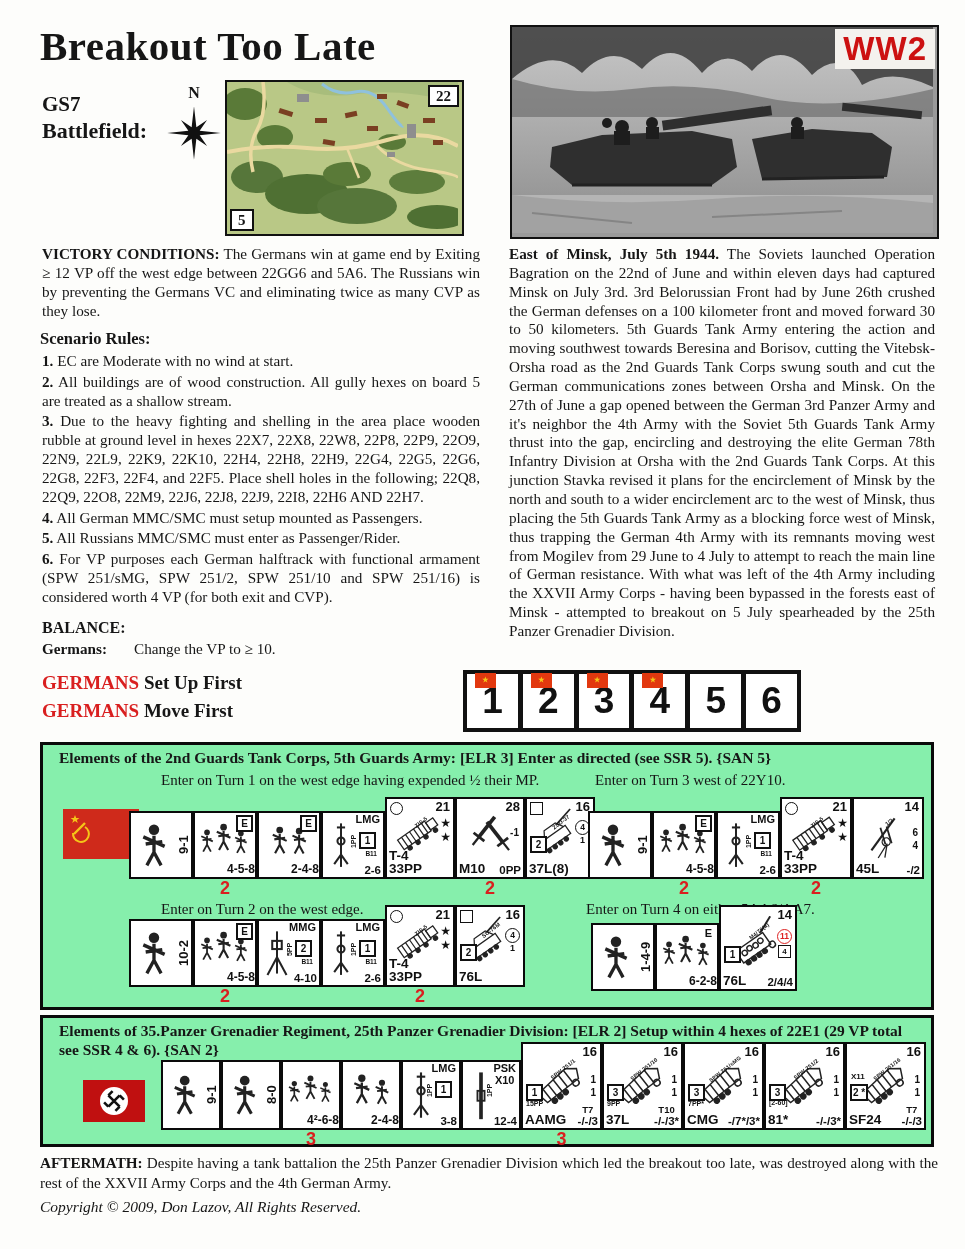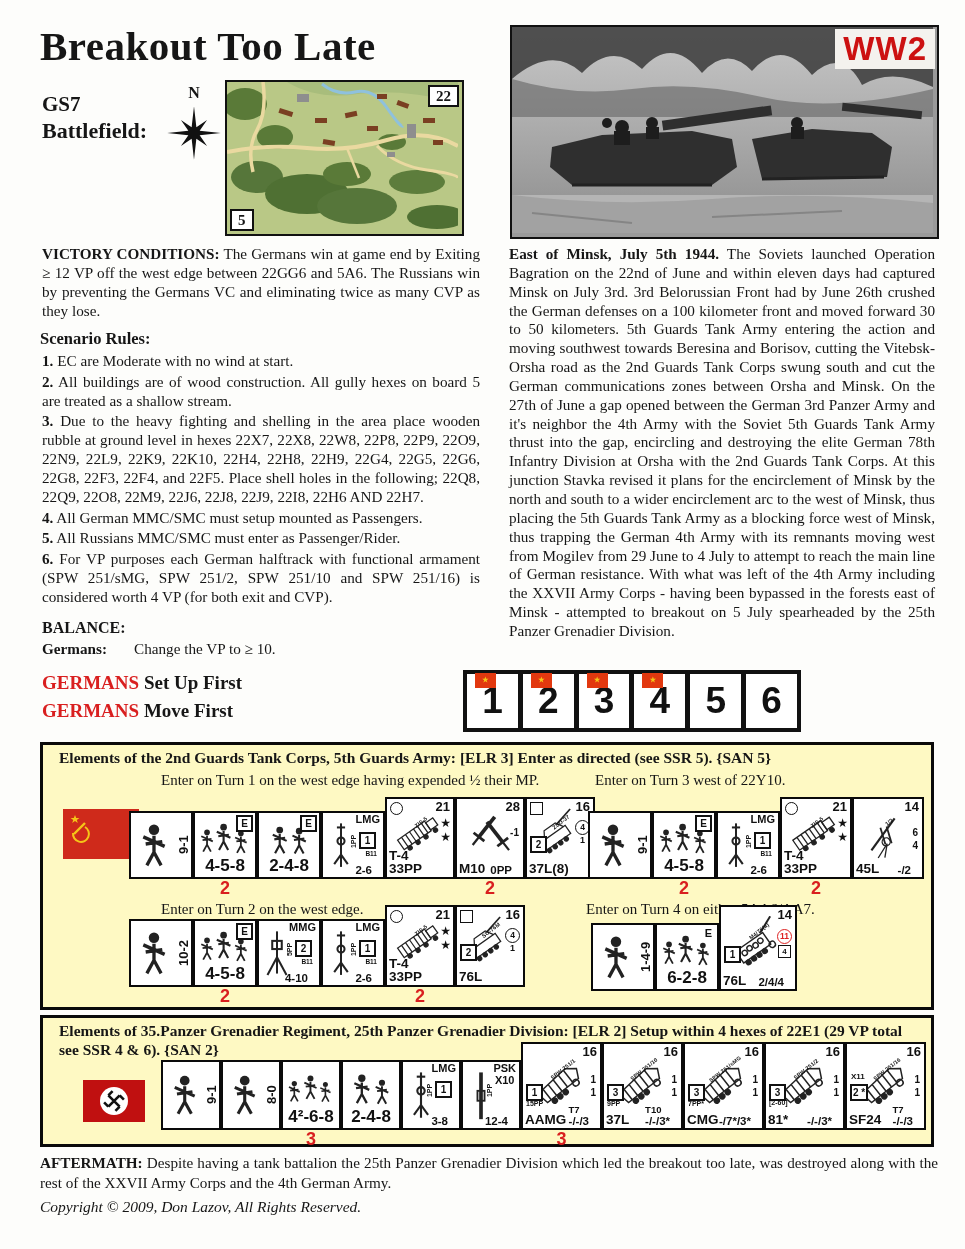--- a/index.html
+++ b/index.html
@@ -30,50 +30,50 @@
   
   .setupline{left:42px;font-size:19px;font-weight:bold;}
   .red{color:#d91f1f;}
   .track{left:463px;top:670px;width:338px;height:62px;background:#111;display:flex;
          align-items:stretch;padding:4px;box-sizing:border-box;gap:5px;}
   .tcell{flex:1;background:#fff;position:relative;display:flex;align-items:center;justify-content:center;
          font-family:"Liberation Sans",sans-serif;font-weight:bold;font-size:37px;color:#111;}
   .tflag{position:absolute;top:-1px;left:8px;width:21px;height:15px;background:#e2380f;
          text-align:center;font-size:7px;line-height:13px;color:#f5c518;}
   
-  .ob{border:3px solid #0a0a0a;background:#fef9c3;box-sizing:border-box;}
+  .ob{border:3px solid #0a0a0a;background:#86efac;box-sizing:border-box;}
   .ob-ru{left:40px;top:742px;width:894px;height:268px;}
   .ob-de{left:40px;top:1015px;width:894px;height:132px;}
   .obhead{position:absolute;left:16px;top:3px;right:14px;font-weight:bold;font-size:15.5px;line-height:1.25;}
   .gcaption{position:absolute;font-size:15px;white-space:nowrap;}
   .flag{position:absolute;}
   
   .cgroup{position:absolute;display:flex;align-items:flex-end;}
   .cwrap{display:flex;flex-direction:column;align-items:center;flex:none;}
   .count{height:19px;font-family:"Liberation Sans",sans-serif;font-weight:bold;font-size:18px;
          color:#d91f1f;line-height:19px;}
   .counter{position:relative;background:#fff;border:2.5px solid #0a0a0a;box-sizing:border-box;
            font-family:"Liberation Sans",sans-serif;color:#111;flex:none;}
   .c-icon{position:absolute;}
   .counter.ldr .c-icon{left:4px;top:5px;width:58%;height:85%;}
   .counter.ldr .c-rot{position:absolute;right:-1px;top:0;bottom:0;width:17px;display:flex;align-items:center;
        justify-content:center;writing-mode:vertical-rl;transform:rotate(180deg);font-weight:bold;font-size:13px;}
   .counter.sqd .c-icon{left:2px;top:7px;right:2px;height:58%;}
   .c-badge{position:absolute;top:2px;right:2px;border:2px solid #111;width:13px;height:13px;
            font-weight:bold;font-size:10px;line-height:13px;text-align:center;background:#fff;}
   .c-badge.plain{border:none;font-size:11px;}
-  .c-bottom{position:absolute;bottom:1px;left:0;right:0;text-align:center;font-weight:bold;font-size:17px;}
+  .c-bottom{position:absolute;bottom:1px;left:0;right:0;text-align:right;font-weight:bold;font-size:12px;}
   .counter.sw .c-icon{left:5px;top:9px;width:26px;bottom:6px;}
   .c-tr{position:absolute;top:1px;right:3px;text-align:center;font-weight:bold;font-size:11px;line-height:1.05;}
   .counter.veh .c-tr{font-size:13px;}
   .counter.sw .c-pp{position:absolute;right:23px;top:25px;font-size:7px;font-weight:bold;transform:rotate(-90deg);}
   .counter.sw .c-box{position:absolute;right:7px;top:19px;border:2px solid #111;min-width:11px;height:13px;
        line-height:13px;text-align:center;font-weight:bold;font-size:10px;padding:0 1px;}
   .counter.sw .c-sub{position:absolute;right:6px;top:37px;font-size:6.5px;font-weight:bold;}
-  .c-brwrap{position:absolute;right:11px;bottom:1px;text-align:left;font-weight:bold;font-size:11.5px;line-height:1.05;}
+  .c-brwrap{position:absolute;right:2px;bottom:1px;text-align:center;font-weight:bold;font-size:11.5px;line-height:1.05;}
   .c-brtop{font-size:9.5px;}
   .c-triwrap{position:absolute;right:4px;top:16px;text-align:center;font-size:7px;font-weight:bold;line-height:1;}
   .counter.veh .c-icon{left:4px;top:9px;right:4px;bottom:15px;}
   .c-rotname{position:absolute;left:52%;top:26%;transform:translate(-50%,-50%) rotate(-38deg);
              font-weight:bold;font-size:5.5px;white-space:nowrap;letter-spacing:.2px;}
   .c-stars{position:absolute;right:2px;top:17px;font-size:12px;line-height:1.2;}
   .c-right{position:absolute;right:4px;top:34%;font-weight:bold;font-size:10px;line-height:1.35;text-align:right;}
   .c-tl{position:absolute;left:3px;top:3px;width:11px;height:11px;border:1.5px solid #111;background:#fff;}
   .c-tl.circle{border-radius:50%;}
   .c-circwrap{position:absolute;right:3px;top:27%;text-align:center;font-weight:bold;}

